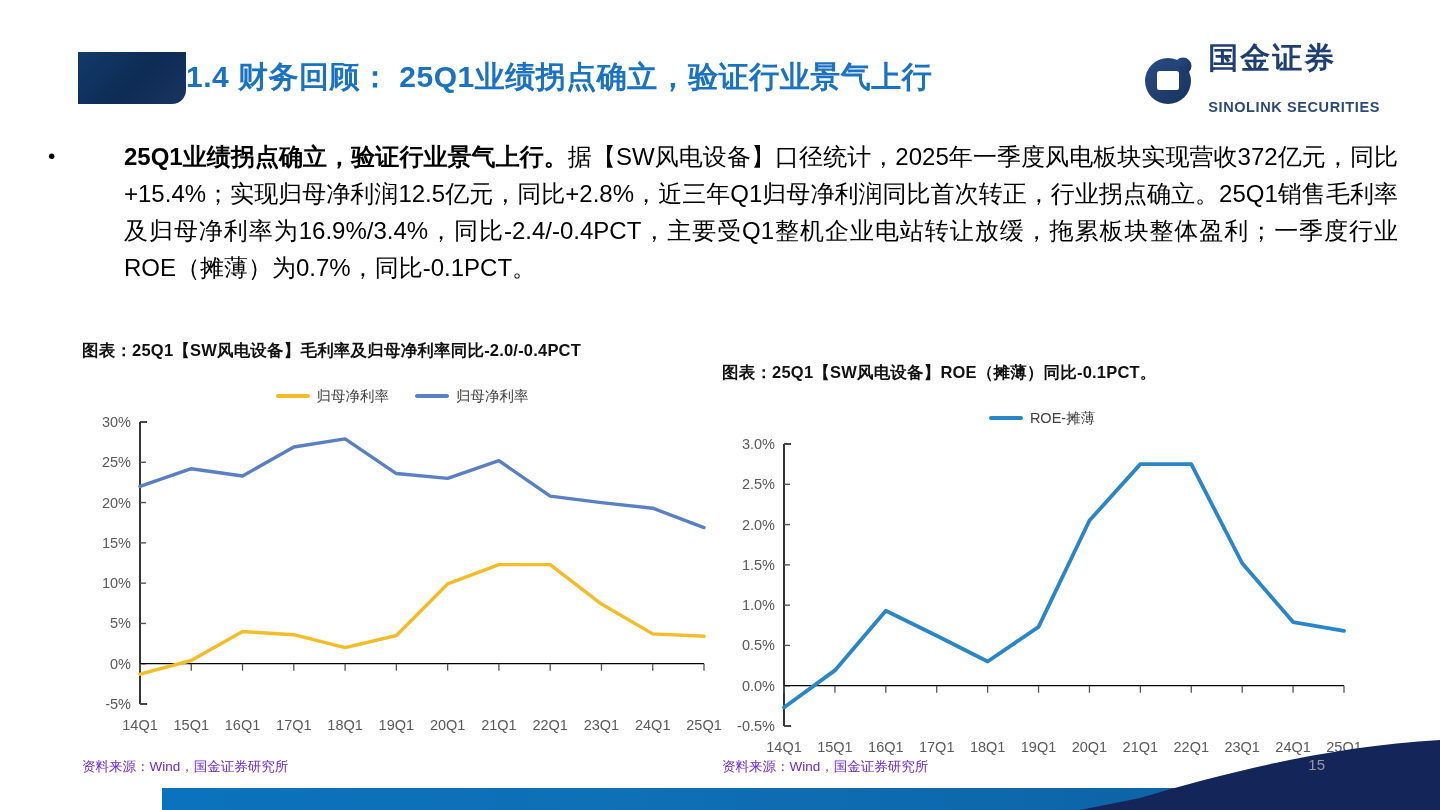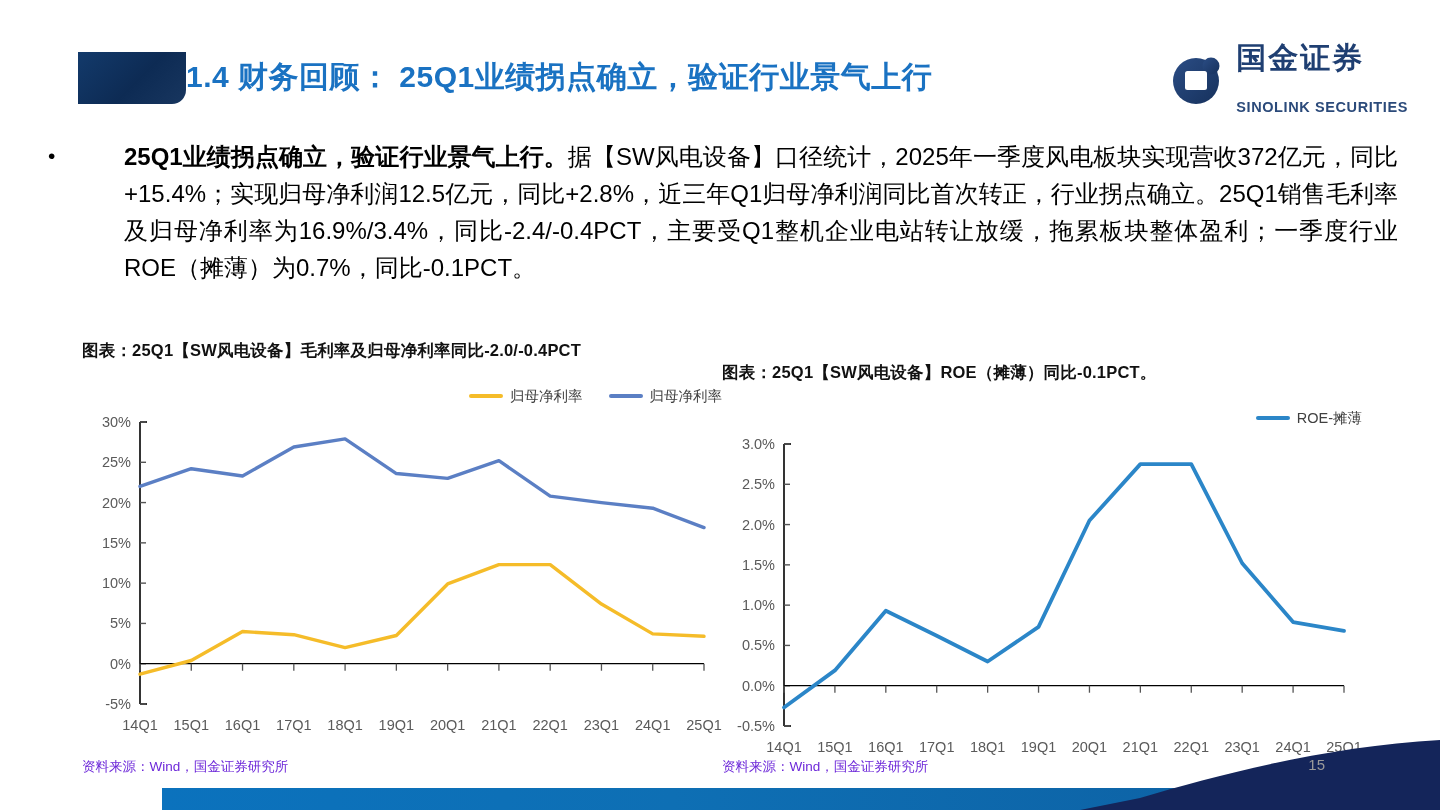--- a/index.html
+++ b/index.html
@@ -26,21 +26,21 @@
     position: absolute; left: 186px; top: 54px;
     font-size: 30px; font-weight: bold;
     color: #1a72c2;
     letter-spacing: 0.5px;
     white-space: nowrap;
     line-height: 46px;
   }
 
   
   .logo-wrap {
-    position: absolute; right: 32px; top: 42px;
+    position: absolute; right: 60px; top: 42px;
     display: flex; align-items: center; gap: 12px;
   }
   .logo-mark { position: relative; width: 54px; height: 54px; }
   .logo-text-cn {
     font-size: 30px; font-weight: bold; color: #1f3f72;
     letter-spacing: 2px; line-height: 1.05;
   }
   .logo-text-en {
     font-size: 14.5px; font-weight: bold; color: #2b4a7a;
     letter-spacing: 0.6px; line-height: 1.2; margin-top: 25px;
@@ -64,21 +64,21 @@
   
   .panel { position: absolute; top: 340px; }
   .panel-left  { left: 82px;  width: 640px; }
   .panel-right { left: 722px; width: 640px; margin-top: 22px; }
   .cap {
     font-size: 16.5px; font-weight: bold; color: #111;
     white-space: nowrap; letter-spacing: 0.2px;
   }
 
   .legend {
-    display: flex; justify-content: flex-end; align-items: center;
+    display: flex; justify-content: center; align-items: center;
     gap: 26px; margin-top: 24px; height: 20px;
   }
   .legend-item { display: flex; align-items: center; gap: 7px; }
   .legend-line { width: 34px; height: 4px; border-radius: 2px; display: block; }
   .legend-label { font-size: 14.5px; color: #404040; white-space: nowrap; }
 
   .plot { position: relative; margin-top: 8px; }
   .plot svg { display: block; }
 
   .source {

